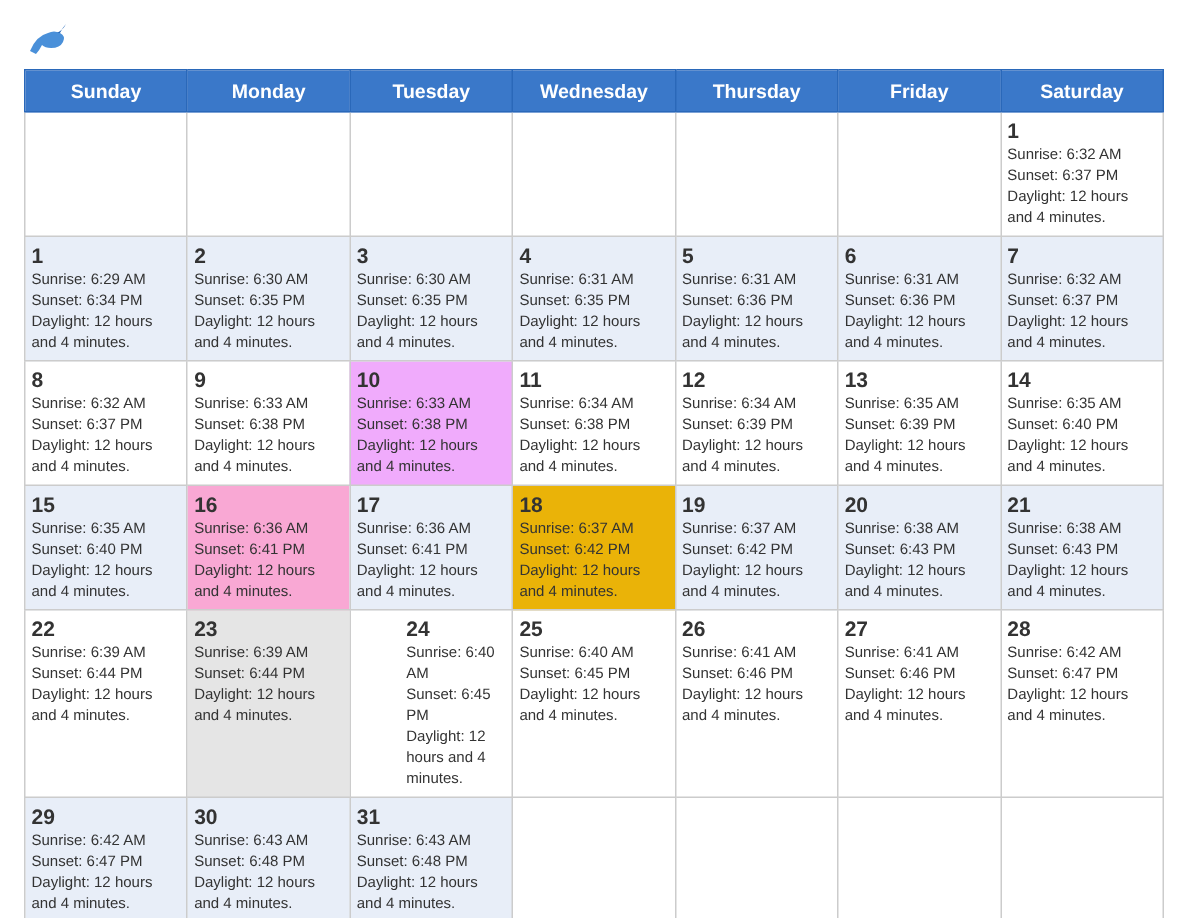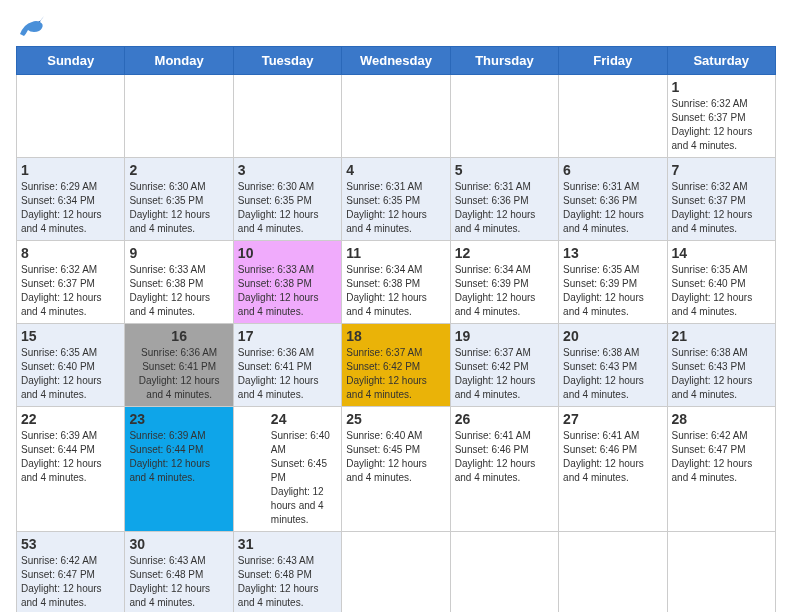--- a/index.html
+++ b/index.html
@@ -191,21 +191,21 @@
         <td style="background: rgb(255, 255, 255);">
           <span class="day-number">14</span>
           <div class="day-info">Sunrise: 6:35 AM<br>Sunset: 6:40 PM<br>Daylight: 12 hours and 4 minutes.</div>
         </td>
       </tr>
       <tr>
         <td style="background: rgb(232, 238, 248);">
           <span class="day-number">15</span>
           <div class="day-info">Sunrise: 6:35 AM<br>Sunset: 6:40 PM<br>Daylight: 12 hours and 4 minutes.</div>
         </td>
-        <td style="background: #a3a3a3; text-align: center;">
+        <td style="background: #f9a8d4;">
           <span class="day-number">16</span>
           <div class="day-info">Sunrise: 6:36 AM<br>Sunset: 6:41 PM<br>Daylight: 12 hours and 4 minutes.</div>
         </td>
         <td style="background: rgb(232, 238, 248);">
           <span class="day-number">17</span>
           <div class="day-info">Sunrise: 6:36 AM<br>Sunset: 6:41 PM<br>Daylight: 12 hours and 4 minutes.</div>
         </td>
         <td style="background: #eab308;">
           <span class="day-number">18</span>
           <div class="day-info">Sunrise: 6:37 AM<br>Sunset: 6:42 PM<br>Daylight: 12 hours and 4 minutes.</div>
@@ -221,21 +221,21 @@
         <td style="background: rgb(232, 238, 248);">
           <span class="day-number">21</span>
           <div class="day-info">Sunrise: 6:38 AM<br>Sunset: 6:43 PM<br>Daylight: 12 hours and 4 minutes.</div>
         </td>
       </tr>
       <tr>
         <td style="background: rgb(255, 255, 255);">
           <span class="day-number">22</span>
           <div class="day-info">Sunrise: 6:39 AM<br>Sunset: 6:44 PM<br>Daylight: 12 hours and 4 minutes.</div>
         </td>
-        <td style="background: #0ea5e9;">
+        <td style="background: #e5e5e5;">
           <span class="day-number">23</span>
           <div class="day-info">Sunrise: 6:39 AM<br>Sunset: 6:44 PM<br>Daylight: 12 hours and 4 minutes.</div>
         </td>
         <td style="background: rgb(255, 255, 255); padding-left: 37px;">
           <span class="day-number">24</span>
           <div class="day-info">Sunrise: 6:40 AM<br>Sunset: 6:45 PM<br>Daylight: 12 hours and 4 minutes.</div>
         </td>
         <td style="background: rgb(255, 255, 255);">
           <span class="day-number">25</span>
           <div class="day-info">Sunrise: 6:40 AM<br>Sunset: 6:45 PM<br>Daylight: 12 hours and 4 minutes.</div>
@@ -248,21 +248,21 @@
           <span class="day-number">27</span>
           <div class="day-info">Sunrise: 6:41 AM<br>Sunset: 6:46 PM<br>Daylight: 12 hours and 4 minutes.</div>
         </td>
         <td style="background: rgb(255, 255, 255);">
           <span class="day-number">28</span>
           <div class="day-info">Sunrise: 6:42 AM<br>Sunset: 6:47 PM<br>Daylight: 12 hours and 4 minutes.</div>
         </td>
       </tr>
       <tr>
         <td style="background: rgb(232, 238, 248);">
-          <span class="day-number">53</span>
+          <span class="day-number">29</span>
           <div class="day-info">Sunrise: 6:42 AM<br>Sunset: 6:47 PM<br>Daylight: 12 hours and 4 minutes.</div>
         </td>
         <td style="background: rgb(232, 238, 248);">
           <span class="day-number">30</span>
           <div class="day-info">Sunrise: 6:43 AM<br>Sunset: 6:48 PM<br>Daylight: 12 hours and 4 minutes.</div>
         </td>
         <td style="background: rgb(232, 238, 248);">
           <span class="day-number">31</span>
           <div class="day-info">Sunrise: 6:43 AM<br>Sunset: 6:48 PM<br>Daylight: 12 hours and 4 minutes.</div>
         </td>

